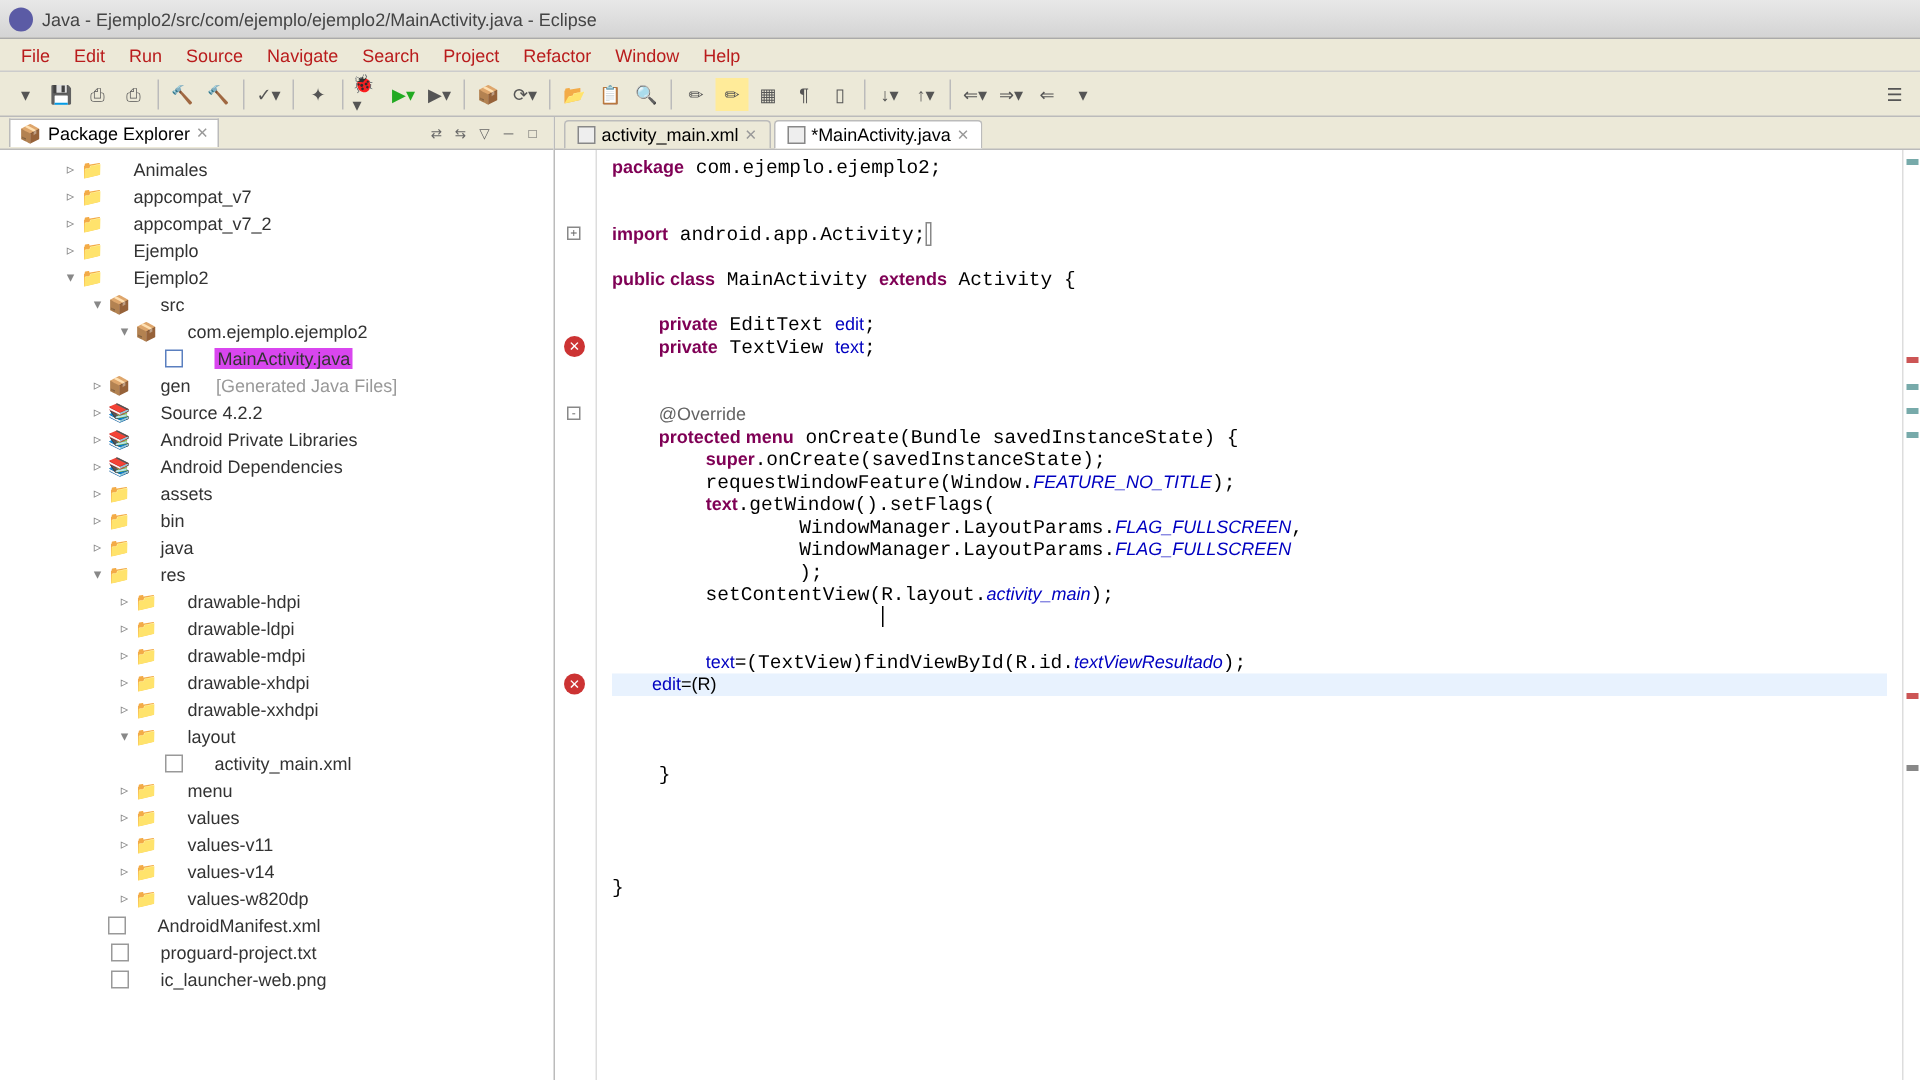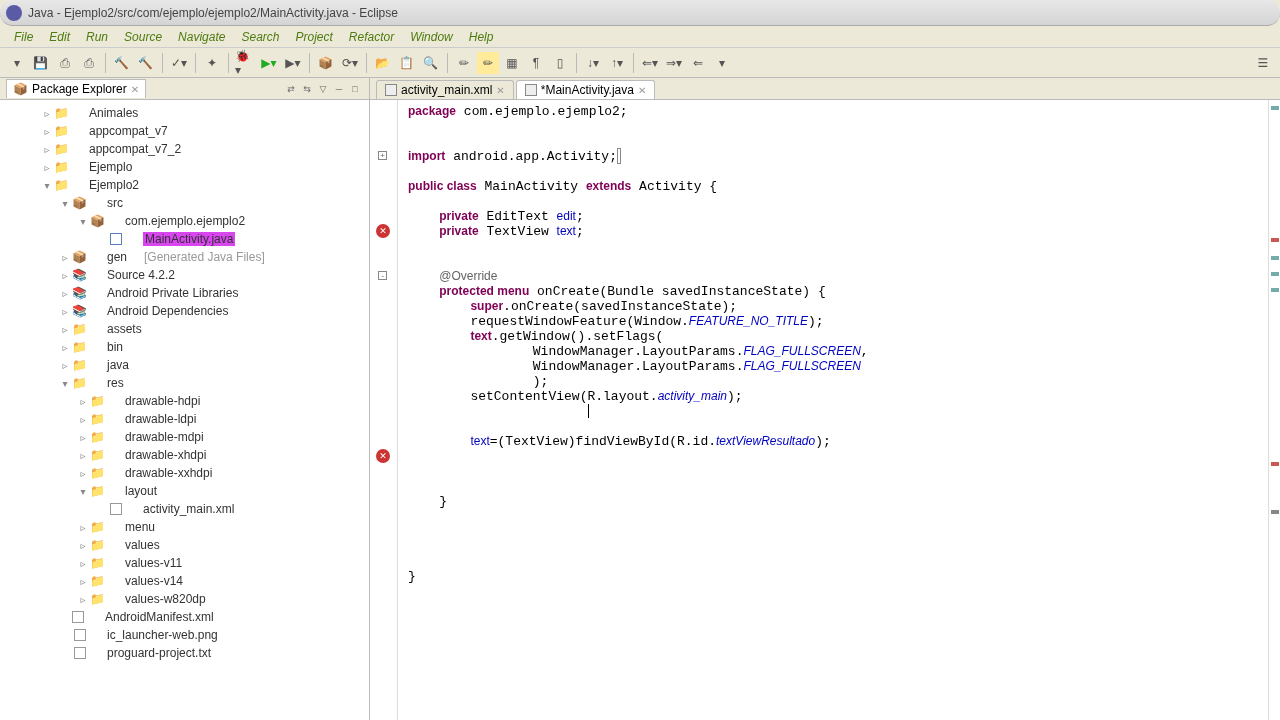--- a/index.html
+++ b/index.html
@@ -1,21 +1,21 @@
 <!DOCTYPE html>
 <html><head>
 <meta charset="utf-8">
 <style>
 * { margin:0; padding:0; box-sizing:border-box; font-family:"Segoe UI",Tahoma,sans-serif; font-size:12px; }
 body { background:#ece9d8; width:1280px; height:720px; overflow:hidden; }
-.titlebar { height:26px; background:linear-gradient(#e8e8e8,#d4d4d4); display:flex; align-items:center; padding:0 6px; border-bottom:1px solid #aaa;border-radius:13px; }
+.titlebar { height:26px; background:linear-gradient(#e8e8e8,#d4d4d4); display:flex; align-items:center; padding:0 6px; border-bottom:1px solid #aaa; }
 .titlebar .icon { width:16px; height:16px; background:#5b5ba5; border-radius:50%; margin-right:6px; }
 .titlebar .title { color:#444; font-size:12px; }
 .menubar { height:22px; background:#ece9d8; display:flex; align-items:center; padding:0 6px; border-bottom:1px solid #ccc; }
-.menubar span { padding:2px 8px; color:#4d7c0f;font-style:italic; }
+.menubar span { padding:2px 8px; color:#b91c1c; }
 .toolbar { height:30px; background:#ece9d8; display:flex; align-items:center; padding:0 6px; gap:2px; border-bottom:1px solid #bbb; }
 .tbtn { width:22px; height:22px; display:flex; align-items:center; justify-content:center; color:#555; border:1px solid transparent; }
 .tsep { width:1px; height:20px; background:#bbb; margin:0 3px; }
 .workarea { display:flex; height:calc(720px - 26px - 22px - 30px); }
 .sidebar { width:370px; background:#fff; border-right:1px solid #bbb; display:flex; flex-direction:column; }
 .side-tab { height:22px; background:#ece9d8; display:flex; align-items:center; padding:0 6px; border-bottom:1px solid #bbb; }
 .side-tab .label { display:flex; align-items:center; gap:4px; padding:2px 6px; background:#fff; border:1px solid #bbb; border-bottom:none; }
 .side-tab .spacer { flex:1; }
 .side-tab .mini { width:14px; height:14px; margin:0 1px; color:#666; font-size:9px; display:flex; align-items:center; justify-content:center; }
 .tree { flex:1; overflow:auto; padding:4px 0; }
@@ -277,28 +277,28 @@
           <span class="ic">
             <div class="ic-file"></div>
           </span>
           <span class="lbl">AndroidManifest.xml</span>
         </div>
         <div class="tn" style="padding-left: 58px;">
           <span class="tw"></span>
           <span class="ic">
             <div class="ic-file"></div>
           </span>
+          <span class="lbl">proguard-project.txt</span>
+        </div>
+        <div class="tn" style="padding-left: 58px;">
+          <span class="tw"></span>
+          <span class="ic">
+            <div class="ic-file"></div>
+          </span>
           <span class="lbl">ic_launcher-web.png</span>
-        </div>
-        <div class="tn" style="padding-left: 58px;">
-          <span class="tw"></span>
-          <span class="ic">
-            <div class="ic-file"></div>
-          </span>
-          <span class="lbl">proguard-project.txt</span>
         </div>
       </div>
   </div>
 
   <div class="editors">
     <div class="ed-tabs" id="edtabs">
         <div class="etab">
           <div class="xicon"></div>
           <span>activity_main.xml</span>
           <span class="close">✕</span>
@@ -332,20 +332,21 @@
         <span class="kw">super</span>.onCreate(savedInstanceState);
         requestWindowFeature(Window.<span class="sit">FEATURE_NO_TITLE</span>);
         <span class="kw">text</span>.getWindow().setFlags(
                 WindowManager.LayoutParams.<span class="sit">FLAG_FULLSCREEN</span>,
                 WindowManager.LayoutParams.<span class="sit">FLAG_FULLSCREEN</span>
                 );
         setContentView(R.layout.<span class="sit">activity_main</span>);
 
 
         <span class="fld">text</span>=(TextView)findViewById(R.id.<span class="sit">textViewResultado</span>);
+<span class="cursor-line">        <span class="fld">edit</span>=(R)</span>
 
 
 
     }
 
 
 
 
 }
 <div class="textcursor" style="top: 304px; left: 190px;"></div></div>

